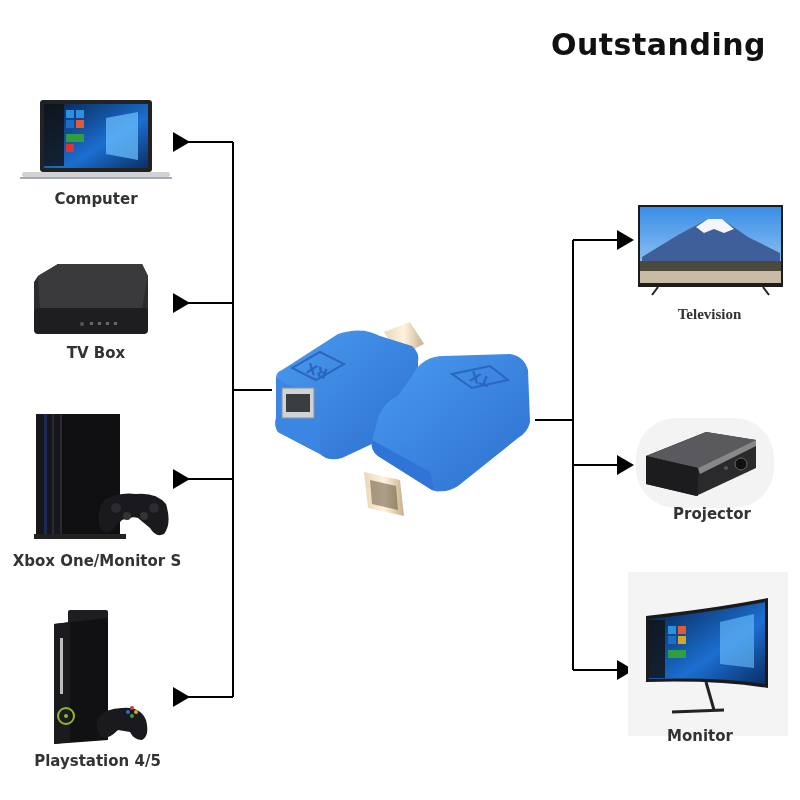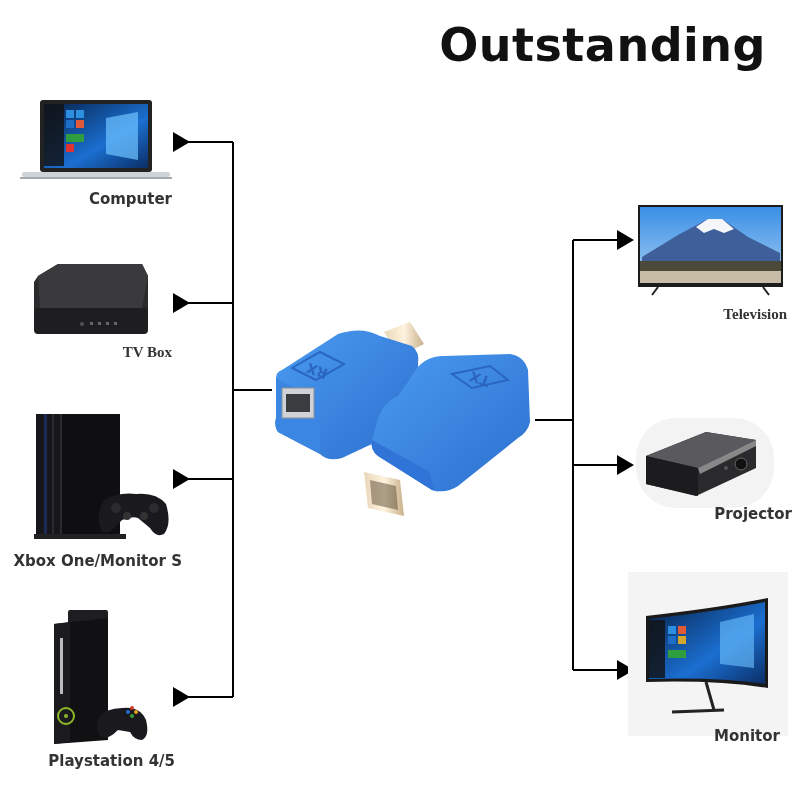--- a/index.html
+++ b/index.html
@@ -1,18 +1,18 @@
 <!DOCTYPE html>
 <html><head>
 <meta charset="utf-8">
 <style>
   html, body { margin: 0; padding: 0; background: #ffffff; }
   body { width: 800px; height: 800px; position: relative; overflow: hidden; font-family: "DejaVu Sans", sans-serif; }
-  .title { position: absolute; right: 34px; top: 18px; text-align: right; font-family: "DejaVu Sans", sans-serif; font-weight: bold; font-size: 46px; line-height: 54px; color: #111111; letter-spacing: 0.5px; }
-  .label { position: absolute; font-family: "DejaVu Sans", sans-serif; font-weight: bold; font-size: 15px; color: #333333; text-align: right; white-space: nowrap; }
+  .title { position: absolute; right: 34px; top: 18px; text-align: right; font-family: "DejaVu Sans", sans-serif; font-weight: bold; font-size: 30px; line-height: 54px; color: #111111; letter-spacing: 0.5px; }
+  .label { position: absolute; font-family: "DejaVu Sans", sans-serif; font-weight: bold; font-size: 15px; color: #333333; text-align: center; white-space: nowrap; }
   .device { position: absolute; }
   svg.wires { position: absolute; left: 0; top: 0; }
 </style>
 </head>
 <body>
 
 <div class="title">
   <div>Outstanding</div>
 </div>
 
@@ -76,21 +76,21 @@
     <polygon points="8,14 28,2 112,2 118,14 118,62 110,72 10,72 4,62 4,20" fill="#2b2b2d"></polygon>
     <polygon points="8,14 28,2 112,2 118,14 112,46 10,46" fill="#3a3a3d"></polygon>
     <rect x="4" y="46" width="114" height="26" rx="4" fill="#1e1e20"></rect>
     <circle cx="52" cy="62" r="2" fill="#555"></circle>
     <rect x="60" y="60" width="3" height="3" fill="#666"></rect>
       <rect x="68" y="60" width="3" height="3" fill="#666"></rect>
     <rect x="76" y="60" width="3" height="3" fill="#666"></rect>
       <rect x="84" y="60" width="3" height="3" fill="#666"></rect>
   </svg>
 </div>
-<div class="label" style="left:20px;top:344px;width:152px;font-family:Liberation Serif, serif;">TV Box</div>
+<div class="label" style="left:20px;top:344px;width:152px;">TV Box</div>
 
 <div class="device" style="left:34px;top:412px;width:135px;height:130px;">
   <svg width="135" height="130" viewBox="0 0 135 130">
     <rect x="2" y="2" width="84" height="122" fill="#0f0f12"></rect>
     <rect x="2" y="2" width="24" height="122" fill="#17171b"></rect>
     <rect x="10" y="2" width="3" height="122" fill="#1d2a55"></rect>
     <rect x="18" y="2" width="2" height="122" fill="#2a2a30"></rect>
     <rect x="26" y="2" width="2" height="122" fill="#2a2a30"></rect>
     <rect x="0" y="122" width="92" height="5" fill="#222"></rect>
     <path d="M70,88 Q84,80 102,82 Q122,80 132,92 Q138,112 130,122 Q122,126 116,116 L104,106 Q98,104 88,108 L78,118 Q70,124 66,116 Q62,100 70,88 Z" fill="#1a1a1e"></path>

